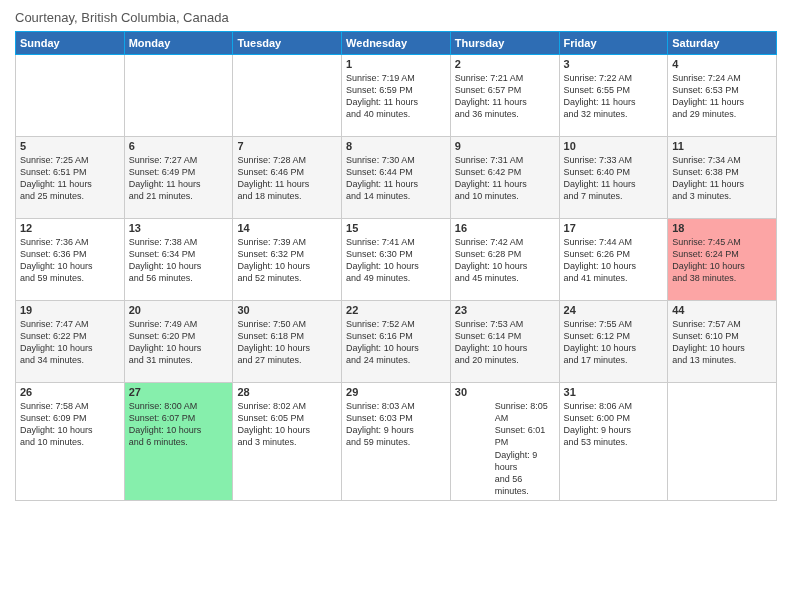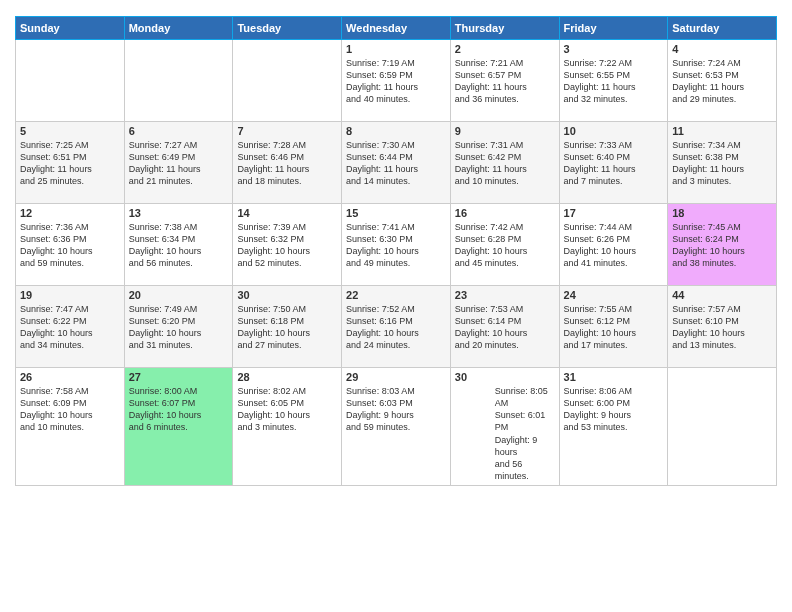--- a/index.html
+++ b/index.html
@@ -97,20 +97,21 @@
     .calendar thead tr th {
       background: #2e6db4;
     }
   </style>
 </head>
 <body>
 
 <div class="page">
   <div class="header">
     <div class="title-block">
+      <div class="location">Courtenay, British Columbia, Canada</div>
     </div>
   </div>
 
   <table class="calendar">
     <thead>
       <tr>
         <th>Sunday</th>
         <th>Monday</th>
         <th>Tuesday</th>
         <th>Wednesday</th>
@@ -240,21 +241,21 @@
 Daylight: 10 hours
 and 45 minutes.</div>
           </td>
           <td style="background: rgb(255, 255, 255);">
             <span class="day-number">17</span>
             <div class="day-info" style="white-space: pre-line;">Sunrise: 7:44 AM
 Sunset: 6:26 PM
 Daylight: 10 hours
 and 41 minutes.</div>
           </td>
-          <td style="background: #f0abfc;">
+          <td style="background: #fca5a5;">
             <span class="day-number">18</span>
             <div class="day-info" style="white-space: pre-line;">Sunrise: 7:45 AM
 Sunset: 6:24 PM
 Daylight: 10 hours
 and 38 minutes.</div>
           </td>
         </tr>
         <tr>
           <td style="background: rgb(245, 245, 245);">
             <span class="day-number">19</span>

